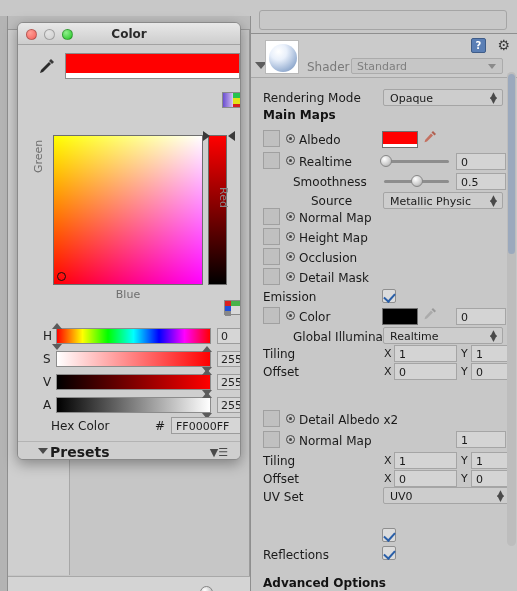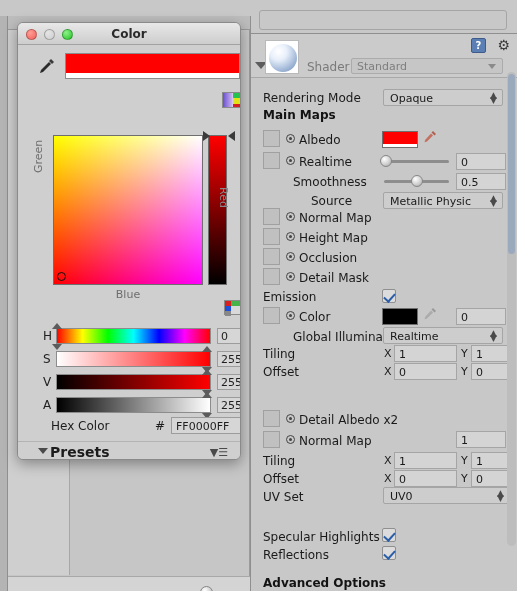--- a/index.html
+++ b/index.html
@@ -542,21 +542,20 @@
     <div class="numbox" style="left:143px; top:454px; width:63px;">0</div>
     <div class="axis-y" style="left:210px; top:456px;">Y</div>
     <div class="numbox" style="left:220px; top:454px; width:38px;">0</div>
 
     <div class="row-label" style="left:12px; top:474px;">UV Set</div>
     <div class="dd" style="left:132px; top:471px; width:127px;">
       <span>UV0</span>
       <span class="arrows">▲<br>▼</span>
     </div>
 
-    <div class="row-label" style="left:12px; top:514px;">Specular Highlights</div>
     <div class="checkbox on" style="left:131px; top:512px;"></div>
     <div class="row-label" style="left:12px; top:532px;">Reflections</div>
     <div class="checkbox on" style="left:131px; top:530px;"></div>
 
     <div class="section-title" style="left:12px; top:560px;text-align:right;">Advanced Options</div>
     <div class="row-label dim" style="left:12px; top:579px;">Enable GPU Instancing</div>
     <div class="checkbox dis" style="left:131px; top:578px;"></div>
 
     <div class="insp-vscroll"></div>
     <div class="insp-vthumb"></div>

